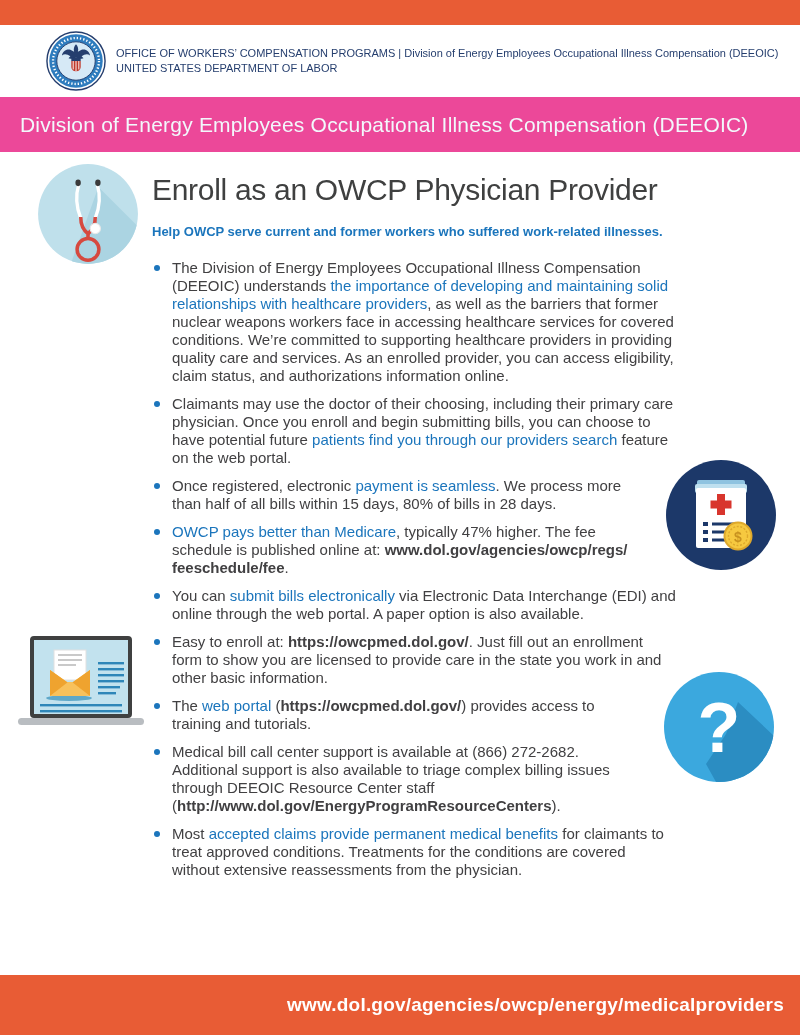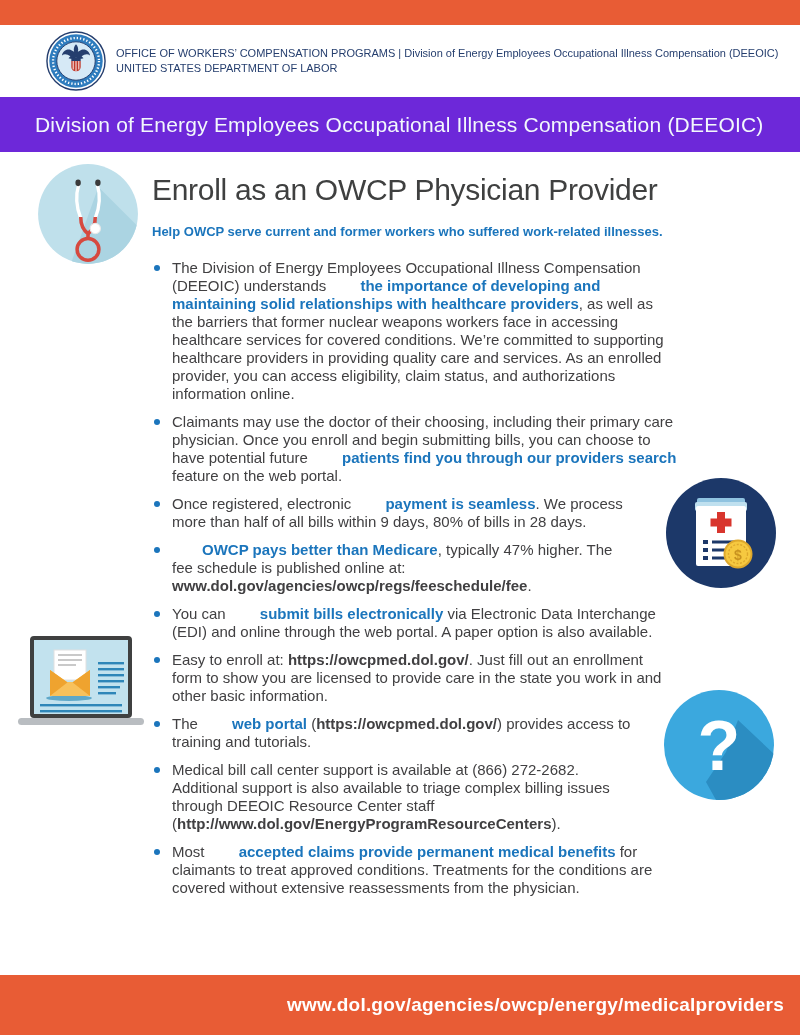--- a/index.html
+++ b/index.html
@@ -6,34 +6,34 @@
   body { font-family:"Liberation Sans", sans-serif; background:#fff; }
   .page { width:800px; height:1035px; position:relative; overflow:hidden; background:#fff; }
 
   .topbar { height:25px; background:#E85C35; }
 
   .header { height:72px; background:#fff; display:flex; align-items:center; padding-left:46px; }
   .seal { width:60px; height:60px; flex:0 0 auto; }
   .header-text { margin-left:10px; color:#253E6E; font-size:11px; line-height:15px; }
   .header-text .b { font-weight:normal; }
 
-  .banner { height:55px; background:#6d28d9; display:flex; align-items:center; padding-left:35px; }
+  .banner { height:55px; background:#ec4899; display:flex; align-items:center; padding-left:20px; }
   .banner span { color:#F2F8FC; font-size:21px; white-space:nowrap; letter-spacing:0.2px; }
 
   .content { position:relative; }
   .main-col { margin-left:152px; padding-top:20px; width:620px; }
 
   .title { font-size:30px; font-weight:400; color:#3F4040; line-height:36px; letter-spacing:-0.3px; }
   .subtitle { margin-top:12px; max-width:535px; color:#1B75BC; font-weight:bold; font-size:13px; line-height:24px; }
 
   .bullets { margin-top:15px; width:620px; }
   .bullet { position:relative; padding-left:20px; margin-bottom:10px; font-size:15px; line-height:18px; color:#414042; }
   .bullet::before { content:""; position:absolute; left:2px; top:6px; width:6px; height:6px; border-radius:50%; background:#1B75BC; }
   .bullet .seg-n { color:#414042; }
-  .bullet .seg-a { color:#1B75BC; font-weight:bold;margin-left:30px; }
+  .bullet .seg-a { color:#1B75BC; font-weight:normal; }
   .bullet .seg-b { color:#414042; font-weight:bold; }
   .bullet-text { display:block; max-width:505px; }
   .bullet.near-float .bullet-text { max-width:none; }
 
   .float-circle { float:right; width:110px; height:110px; margin-left:32px; }
   .float-bill { margin-top:-17px; margin-right:-4px; }
   .float-question { margin-top:-25px; margin-right:-2px; }
 
   .steth-wrap { position:absolute; left:36px; top:10px; width:104px; height:104px; }
   .laptop-wrap { position:absolute; left:10px; top:484px; width:140px; height:110px; }
@@ -139,21 +139,21 @@
       <rect x="37" y="70" width="5" height="4" fill="#1C3869"></rect>
       <rect x="46" y="70.5" width="22" height="3" fill="#1C3869"></rect>
       <rect x="37" y="78" width="5" height="4" fill="#1C3869"></rect>
       <rect x="46" y="78.5" width="16" height="3" fill="#1C3869"></rect>
       <circle cx="72" cy="76" r="13.5" fill="#F6C940" stroke="#DEA82C" stroke-width="2"></circle>
       <circle cx="72" cy="76" r="9.5" fill="none" stroke="#DEA82C" stroke-width="1.4" stroke-dasharray="2 1.6"></circle>
       <text x="72" y="81.5" text-anchor="middle" font-size="14" font-weight="bold" fill="#C8921F" font-family="Liberation Sans, sans-serif">$</text>
     </svg>
   </div>
 <div class="bullet near-float">
-            <span class="bullet-text"><span class="seg-n">Once registered, electronic </span><span class="seg-a">payment is seamless</span><span class="seg-n">.  We process more than half of all bills within 9 days, 80% of bills in 28 days.</span></span>
+            <span class="bullet-text"><span class="seg-n">Once registered, electronic </span><span class="seg-a">payment is seamless</span><span class="seg-n">.  We process more than half of all bills within 15 days, 80% of bills in 28 days.</span></span>
           </div>
           <div class="bullet near-float">
             <span class="bullet-text"><span class="seg-a">OWCP pays better than Medicare</span><span class="seg-n">, typically 47% higher. The fee schedule is published online at: </span><span class="seg-b">www.dol.gov/agencies/owcp/regs/</span><wbr><span class="seg-b">feeschedule/fee</span><span class="seg-n">.</span></span>
           </div>
           <div class="bullet">
             <span class="bullet-text"><span class="seg-n">You can </span><span class="seg-a">submit bills electronically</span><span class="seg-n"> via Electronic Data Interchange (EDI) and online through the web portal. A paper option is also available.</span></span>
           </div>
           <div class="bullet">
             <span class="bullet-text"><span class="seg-n">Easy to enroll at: </span><span class="seg-b">https://owcpmed.dol.gov/</span><span class="seg-n">. Just fill out an enrollment form to show you are licensed to provide care in the state you work in and other basic information.</span></span>
           </div>

